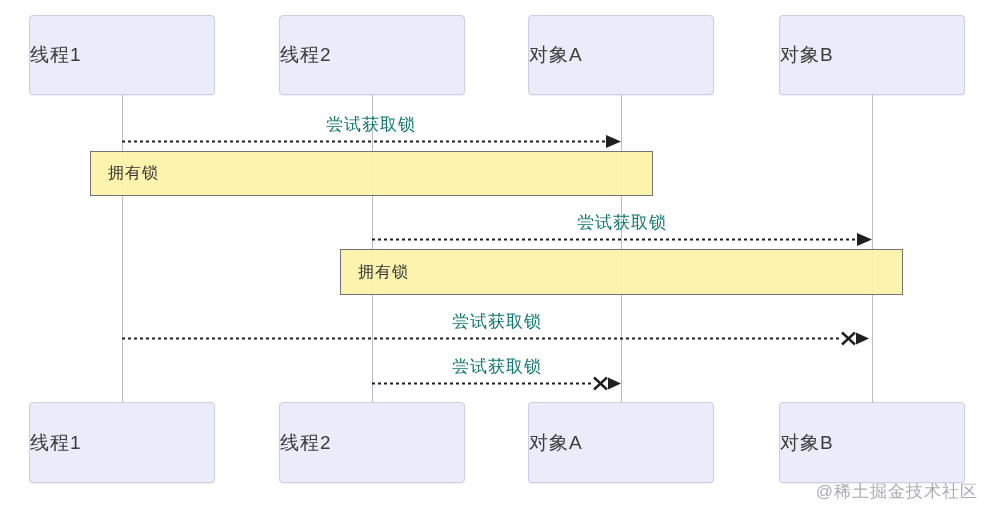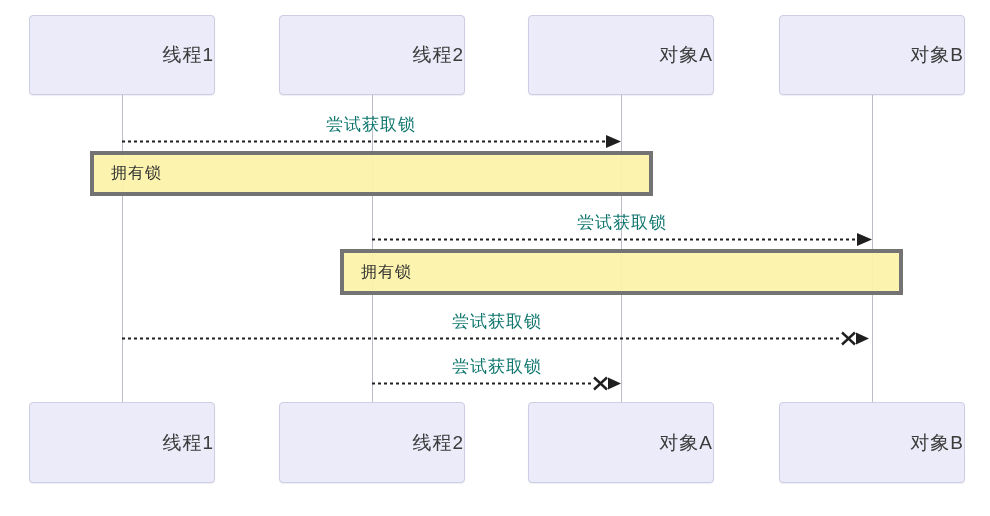--- a/index.html
+++ b/index.html
@@ -4,32 +4,32 @@
 <style>
   html,body{margin:0;padding:0;background:#fff;}
   .stage{
     position:relative;width:990px;height:516px;background:#ffffff;overflow:hidden;
     font-family:"Liberation Sans","DejaVu Sans",sans-serif;color:#3b3b3b;
   }
   .layer{position:absolute;left:0;top:0;}
   .actor{
     position:absolute;width:186px;height:80px;
     background:#EBEBF9;border:1px solid #CDCDE4;border-radius:4px;
-    display:flex;align-items:center;justify-content:flex-end;
+    display:flex;align-items:center;justify-content:flex-start;
     font-size:19px;color:#3b3b3b;letter-spacing:1px;
     box-shadow:0 1px 1px rgba(120,120,160,0.12);
     box-sizing:border-box;
   }
   .msg-label{
     position:absolute;transform:translateX(-50%);
     font-size:17px;color:#0f766e;white-space:nowrap;letter-spacing:1px;
   }
   .note{
     position:absolute;width:563px;height:45px;
-    background:rgba(252,243,168,0.93);border:4px solid #737373;
+    background:rgba(252,243,168,0.93);border:1px solid #737373;
     box-sizing:border-box;display:flex;align-items:center;
     padding-left:17px;font-size:16px;color:#333;letter-spacing:1px;
   }
   .watermark{
     position:absolute;right:12px;top:480px;
     font-size:17px;color:#9C9CA8;opacity:.85;letter-spacing:1px;
   }
 </style>
 </head>
 <body>
@@ -103,14 +103,15 @@
   <div class="actor" style="left:279px;top:402px;height:81px;">
     <span>线程2</span>
   </div>
   <div class="actor" style="left:528px;top:402px;height:81px;">
     <span>对象A</span>
   </div>
   <div class="actor" style="left:779px;top:402px;height:81px;">
     <span>对象B</span>
   </div>
 
+  <div class="watermark">@稀土掘金技术社区</div>
 
 </div>
 
 </body></html>

